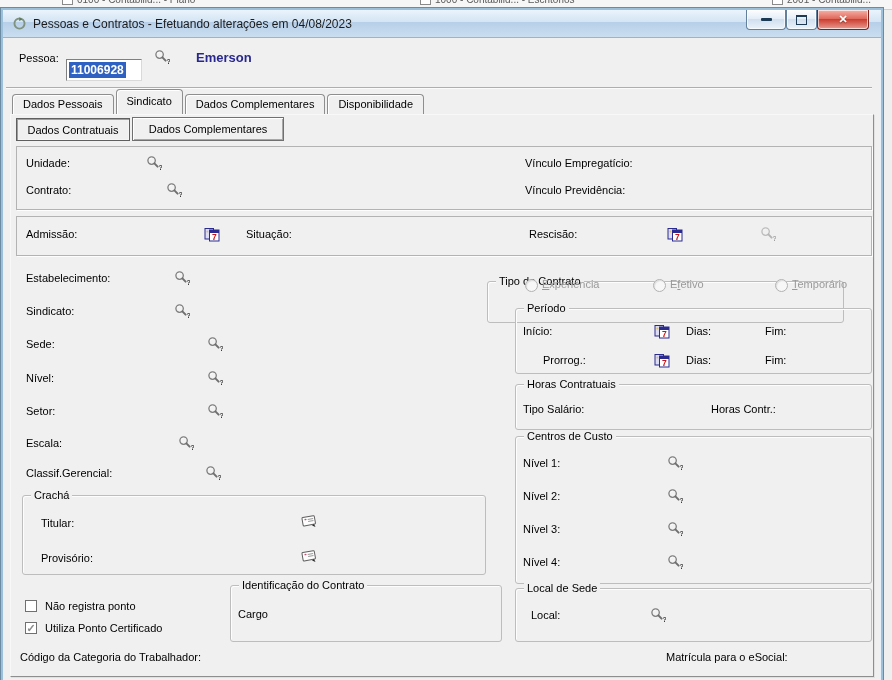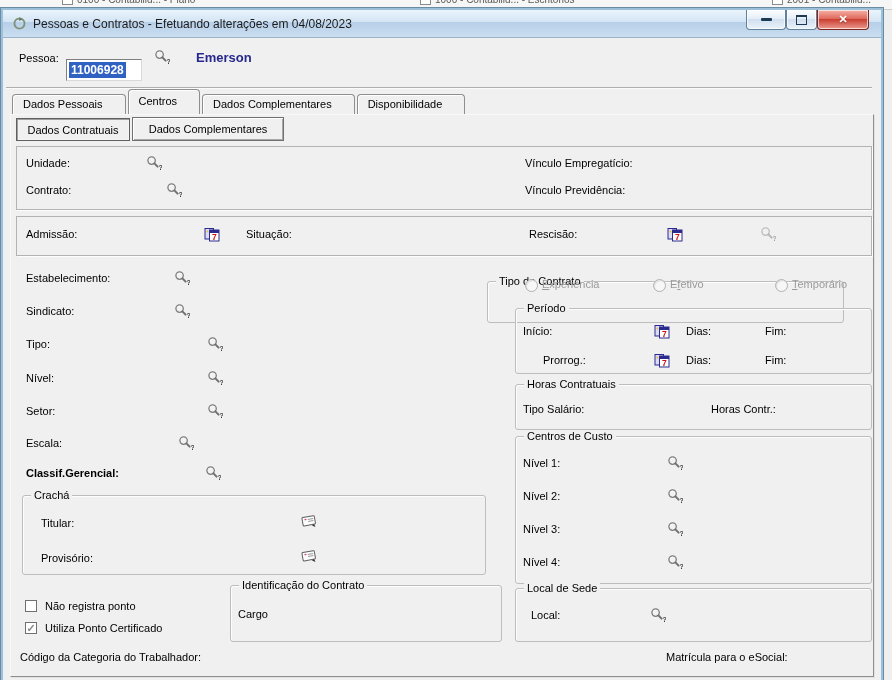--- a/index.html
+++ b/index.html
@@ -28,21 +28,21 @@
   .glyph-close{color:#fff;font-size:11px;font-weight:bold;line-height:1;text-shadow:0 1px 1px rgba(0,0,0,.35);}
   
   .inp{position:absolute;box-sizing:border-box;background:#fff;height:21px;
        border:1px solid #808080;border-bottom-color:#d9d9d9;border-right-color:#d9d9d9;font-size:11px;}
   .inp.dis{background:#f0f0f0;border-color:#a6a6a6;border-bottom-color:#ddd;border-right-color:#ddd;}
   .sel-text{display:inline-block;margin:2px 0 0 2px;padding:1px 2px;background:#2e61c2;color:#fff;font-size:12px;font-weight:bold;}
   .person-name{position:absolute;font-size:13px;font-weight:bold;color:#27278f;}
   .divider{position:absolute;height:0;border-top:1px solid #aeaeae;border-bottom:1px solid #fbfbfb;}
   
   .tabrow{position:absolute;left:10px;top:90px;height:24px;display:flex;align-items:flex-end;z-index:3;}
-  .tab{box-sizing:border-box;height:20px;padding:3px 22px 0 10px;margin-right:2px;font-size:11px;white-space:nowrap;
+  .tab{box-sizing:border-box;height:20px;padding:3px 10px 0 10px;margin-right:2px;font-size:11px;white-space:nowrap;
        background:#f0f0f0;border:1px solid #8e8e8e;border-bottom:none;border-radius:4px 4px 0 0;
        box-shadow:inset 1px 1px 0 #fff;}
   .tab.active{height:25px;padding-top:5px;position:relative;z-index:4;}
   .page{position:absolute;left:8px;top:113px;width:862px;height:560px;background:#f0f0f0;
         border:1px solid;border-color:#f8f8f8 #8e8e8e #8e8e8e #f8f8f8;box-shadow:1px 1px 0 #5f5f5f1a;z-index:1;}
   .sbtn{position:absolute;box-sizing:border-box;font-size:11px;text-align:center;background:#f0f0f0;z-index:2;
         display:flex;align-items:center;justify-content:center;white-space:nowrap;}
   .sbtn.pressed{border:1px solid #5f5f5f;box-shadow:inset 1px 1px 0 #9e9e9e, inset -1px -1px 0 #f5f5f5;}
   .sbtn.raised{border:1px solid #707070;box-shadow:inset 1px 1px 0 #ffffff, inset -1px -1px 0 #a8a8a8;}
   
@@ -130,21 +130,21 @@
       <span class="sel-text">11006928</span>
     </div>
     <svg class="ic" style="left:151px;top:39px;">
         <use href="#i-lookup"></use>
       </svg>
     <span class="person-name" style="left:193px;top:40px;">Emerson</span>
     <div class="divider" style="left:3px;top:77px;width:866px;"></div>
 
     <div class="tabrow" style="left:9px;top:80px;">
       <div class="tab">Dados Pessoais</div>
-      <div class="tab active">Centros</div>
+      <div class="tab active">Sindicato</div>
       <div class="tab">Dados Complementares</div>
       <div class="tab">Disponibilidade</div>
     </div>
     <div class="page" style="left:7px;top:104px;width:862px;height:561px;"></div>
 
     <div class="sbtn pressed" style="left:13px;top:108px;width:114px;height:23px;">Dados Contratuais</div>
     <div class="sbtn raised" style="left:129px;top:107px;width:152px;height:24px;">Dados Complementares</div>
 
     <div class="panel" style="left:13px;top:136px;width:854px;height:62px;"></div>
     <span class="lbl z2" style="left:23px;top:147px;">Unidade:</span>
@@ -191,21 +191,21 @@
     <svg class="ic" style="left:171px;top:260px;">
         <use href="#i-lookup"></use>
       </svg>
 
     <span class="lbl z2" style="left:23px;top:295px;">Sindicato:</span>
     <div class="inp" style="left:120px;top:291px;width:44px;"></div>
     <svg class="ic" style="left:171px;top:293px;">
         <use href="#i-lookup"></use>
       </svg>
 
-    <span class="lbl z2" style="left:23px;top:328px;">Tipo:</span>
+    <span class="lbl z2" style="left:23px;top:328px;">Sede:</span>
     <div class="inp" style="left:120px;top:324px;width:77px;"></div>
     <svg class="ic" style="left:204px;top:326px;">
         <use href="#i-lookup"></use>
       </svg>
 
     <span class="lbl z2" style="left:23px;top:362px;">Nível:</span>
     <div class="inp" style="left:120px;top:358px;width:77px;"></div>
     <svg class="ic" style="left:204px;top:360px;">
         <use href="#i-lookup"></use>
       </svg>
@@ -215,21 +215,21 @@
     <svg class="ic" style="left:204px;top:393px;">
         <use href="#i-lookup"></use>
       </svg>
 
     <span class="lbl z2" style="left:23px;top:427px;">Escala:</span>
     <div class="inp" style="left:120px;top:423px;width:48px;"></div>
     <svg class="ic" style="left:175px;top:425px;">
         <use href="#i-lookup"></use>
       </svg>
 
-    <span class="lbl z2" style="left:23px;top:457px;font-weight:bold;">Classif.Gerencial:</span>
+    <span class="lbl z2" style="left:23px;top:457px;">Classif.Gerencial:</span>
     <div class="inp" style="left:116px;top:453px;width:79px;"></div>
     <svg class="ic" style="left:202px;top:455px;">
         <use href="#i-lookup"></use>
       </svg>
 
     <div class="grp" style="left:19px;top:485px;width:462px;height:78px;">
       <span class="grp-cap">Crachá</span>
     </div>
     <span class="lbl z2" style="left:38px;top:507px;">Titular:</span>
     <div class="inp dis" style="left:107px;top:502px;width:110px;height:22px;"></div>

